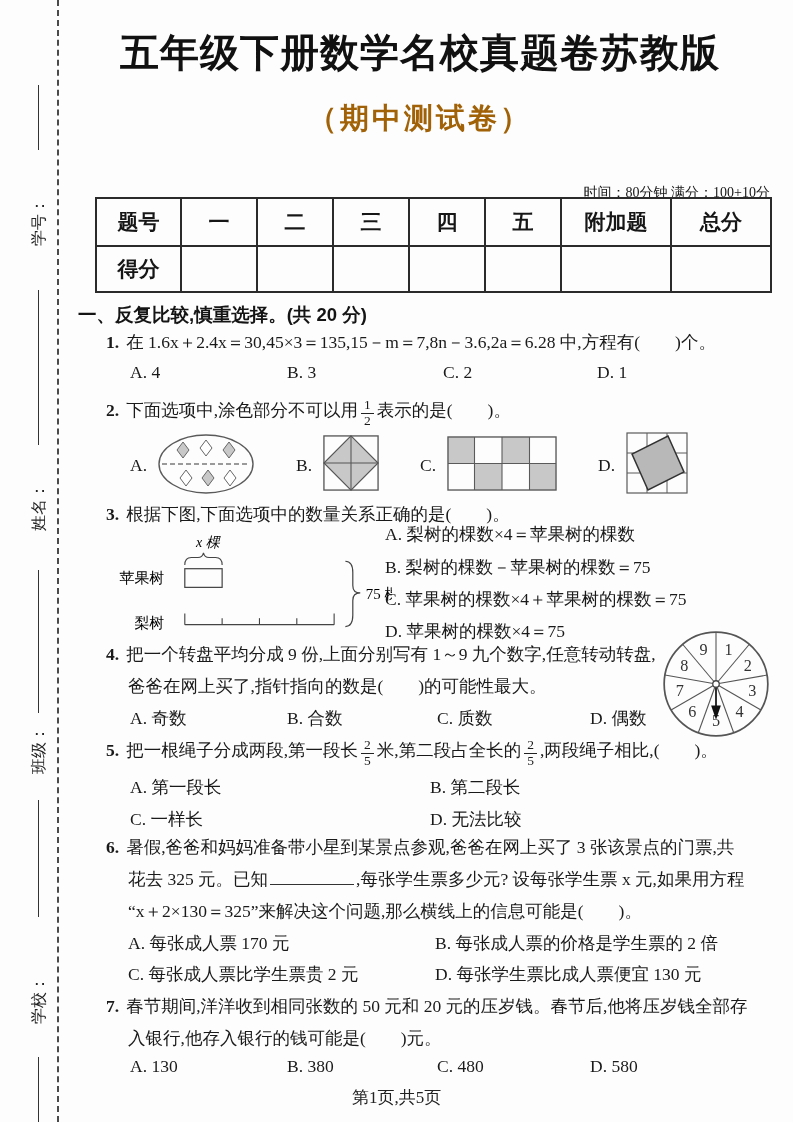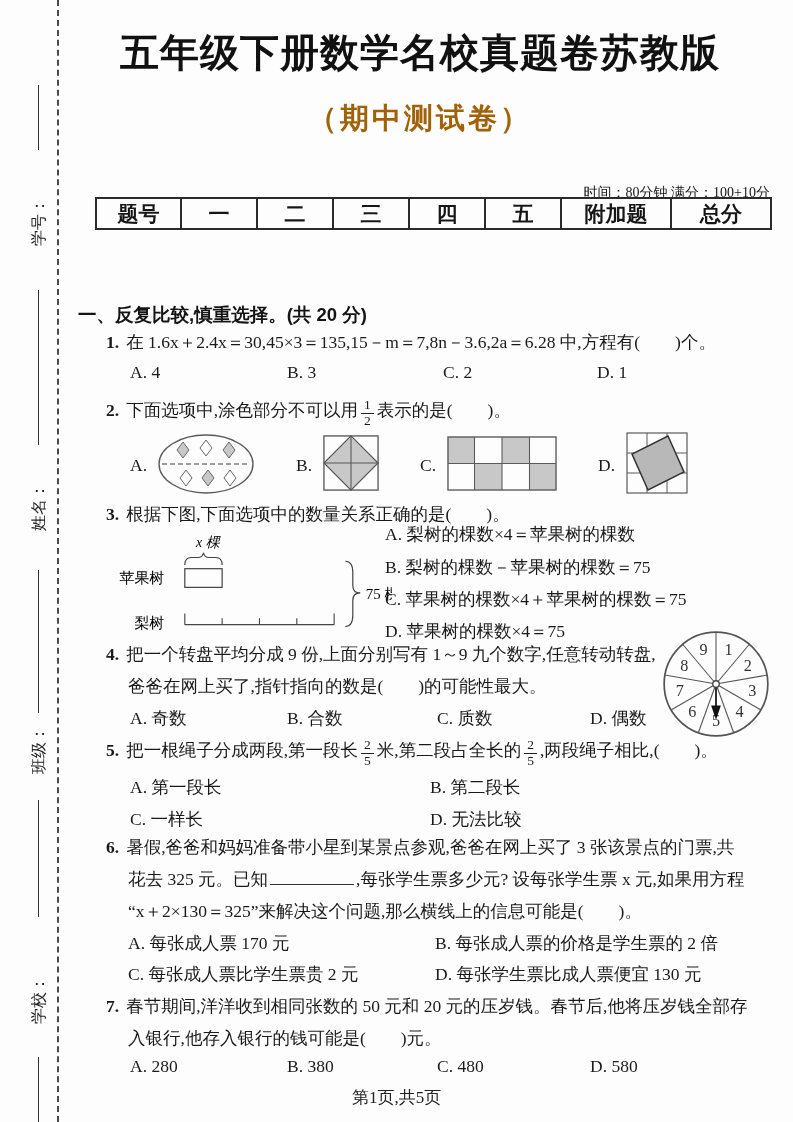--- a/index.html
+++ b/index.html
@@ -25,21 +25,21 @@
   .subtitle { position:absolute; top:99px; left:70px; width:700px; text-align:center;
     font-size:29px; font-weight:600; letter-spacing:3px; color:#a16207; }
   .info-line { position:absolute; top:167px; left:430px; width:340px; text-align:right;
     font-size:14px; color:#161616;margin-top:17px; }
 
   
   table.score { position:absolute; left:95px; top:197px; width:675px;
     border-collapse:collapse; table-layout:fixed; }
   table.score td {
     border:2px solid #2b2b2b; text-align:center; vertical-align:middle;
-    font-size:21px; font-weight:600; color:#161616; height:31px;
+    font-size:21px; font-weight:600; color:#161616; height:48px;
   }
   table.score tr.score-row td { height:46px; }
 
   
   .sec-head { position:absolute; left:78px; top:302px;
     font-family:"Liberation Sans","DejaVu Sans",sans-serif;
     font-weight:700; font-size:18.5px; color:#141414; }
   .qline { position:absolute; font-size:17.5px; color:#1a1a1a; white-space:nowrap; }
   .qnum { font-weight:700; margin-right:7px; }
   .opt  { position:absolute; font-size:17.5px; color:#1a1a1a; white-space:nowrap; }
@@ -89,20 +89,30 @@
   <tbody>
       <tr>
     <td>题号</td>
     <td>一</td>
     <td>二</td>
     <td>三</td>
     <td>四</td>
     <td>五</td>
     <td>附加题</td>
     <td>总分</td>
+  </tr>
+  <tr class="score-row">
+    <td>得分</td>
+    <td></td>
+    <td></td>
+    <td></td>
+    <td></td>
+    <td></td>
+    <td></td>
+    <td></td>
   </tr>
 </tbody>
   </table>
 
 <div class="sec-head">一、反复比较,慎重选择。(共 20 分)</div>
 
 <div class="qline" style="top:330px;left:106px;">
   <span class="qnum">1.</span><span>在 1.6x＋2.4x＝30,45×3＝135,15－m＝7,8n－3.6,2a＝6.28 中,方程有(　　)个。</span>
 </div>
 <span class="opt" style="top:362px;left:130px;">A. 4</span>
@@ -232,18 +242,18 @@
 <span class="opt" style="top:931px;left:435px;">B. 每张成人票的价格是学生票的 2 倍</span>
 <span class="opt" style="top:962px;left:128px;">C. 每张成人票比学生票贵 2 元</span>
 <span class="opt" style="top:962px;left:435px;">D. 每张学生票比成人票便宜 130 元</span>
 
 <div class="qline" style="top:994px;left:106px;">
   <span class="qnum">7.</span><span>春节期间,洋洋收到相同张数的 50 元和 20 元的压岁钱。春节后,他将压岁钱全部存</span>
 </div>
 <div class="qline" style="top:1026px;left:128px;">
   <span>入银行,他存入银行的钱可能是(　　)元。</span>
 </div>
-<span class="opt" style="top:1056px;left:130px;">A. 280</span>
+<span class="opt" style="top:1056px;left:130px;">A. 130</span>
 <span class="opt" style="top:1056px;left:287px;">B. 380</span>
 <span class="opt" style="top:1056px;left:437px;">C. 480</span>
 <span class="opt" style="top:1056px;left:590px;">D. 580</span>
 
 <div class="footer">第1页,共5页</div>
 
 </body></html>

